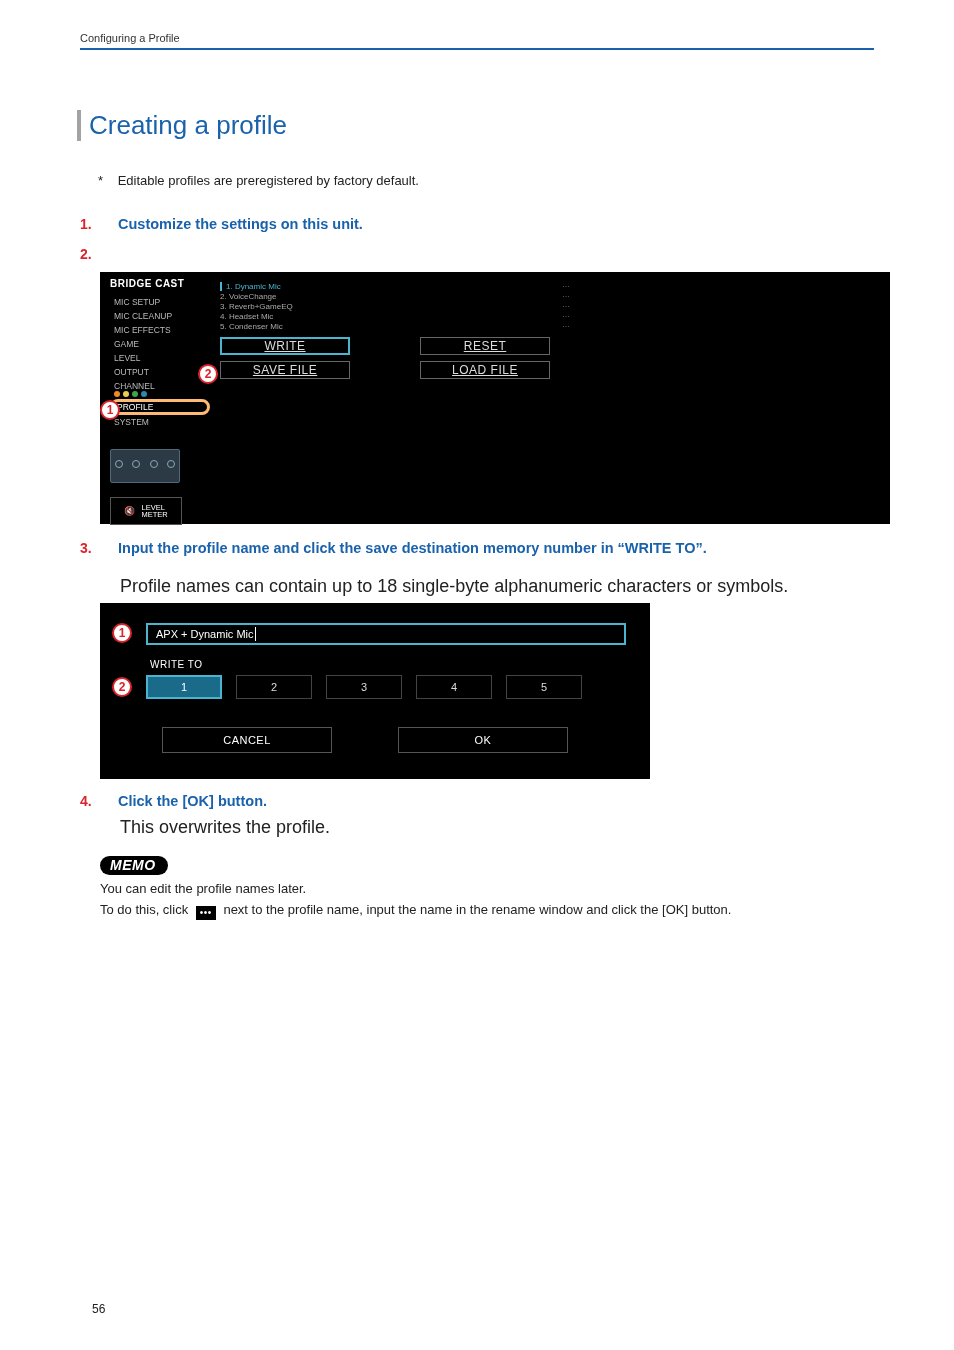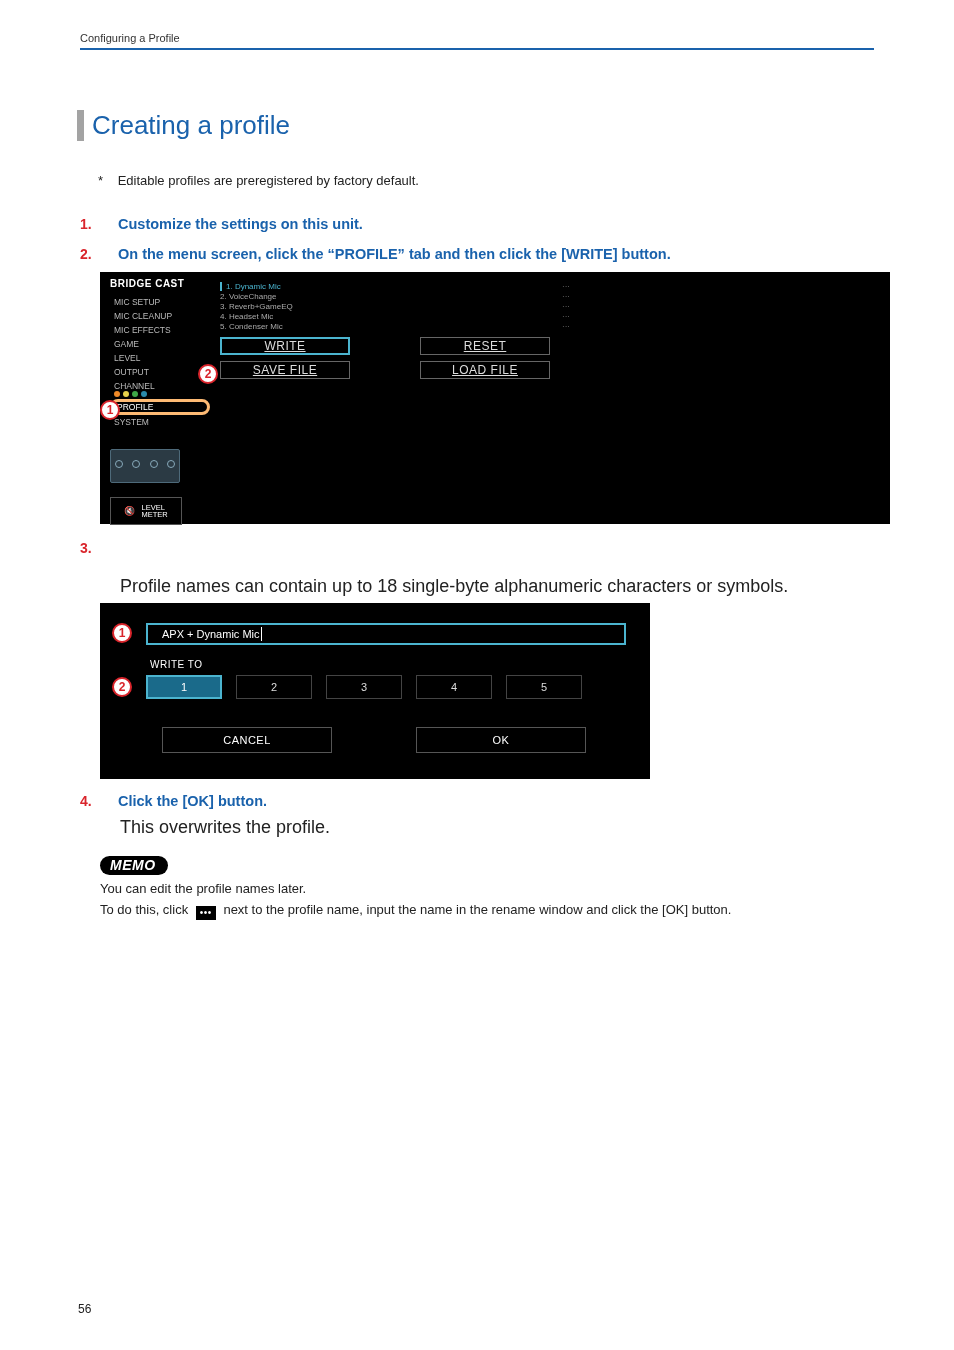--- a/index.html
+++ b/index.html
@@ -17,21 +17,21 @@
     font-size: 11px;
     color: #333;
     border-bottom: 2px solid #1a62ac;
     padding-bottom: 4px;
     margin-bottom: 60px;
   }
   h2.section {
     color: #1a62ac;
     font-size: 26px;
     font-weight: 400;
-    border-left: 7px solid #a3a3a3;
+    border-left: 4px solid #a3a3a3;
     padding-left: 8px;
     margin-bottom: 32px;
     margin-left: -3px;
   }
   .note {
     font-size: 13px;
     color: #222;
     margin-left: 18px;
     margin-bottom: 28px;
   }
@@ -116,36 +116,36 @@
     width: 550px; height: 176px;
     background: #000;
     margin: 6px 0 12px 20px;
     position: relative;
     color: #ddd;
     font-size: 11px;
   }
   .shot2 .name-input {
     position: absolute; left: 46px; top: 20px; width: 480px; height: 22px;
     border: 2px solid #4bb4cf;
-    color: #fff; font-size: 11px; padding-left: 14px;
+    color: #fff; font-size: 11px; padding-left: 8px;
     display: flex; align-items: center;
   }
   .shot2 .name-input .cursor { display: inline-block; width: 1px; height: 14px; background: #fff; margin-left: 1px; }
   .shot2 .wt-label { position: absolute; left: 50px; top: 56px; color: #fff; font-size: 10px; letter-spacing: 0.5px; }
   .shot2 .slot-row {
     position: absolute; left: 46px; top: 72px; display: flex; gap: 14px;
   }
   .shot2 .slot {
     width: 76px; height: 24px; border: 1px solid #444;
     display: flex; align-items: center; justify-content: center;
     color: #ddd; font-size: 11px;
   }
   .shot2 .slot.sel { background: #1a6a8a; border-color: #4bb4cf; color: #fff; border-width: 2px; }
   .shot2 .dlg-btns {
-    position: absolute; left: 62px; top: 124px; display: flex; gap: 84px;
+    position: absolute; left: 62px; top: 124px; display: flex; gap: 66px;
   }
   .shot2 .dlg-btn {
     width: 170px; height: 26px; border: 1px solid #555;
     display: flex; align-items: center; justify-content: center;
     color: #fff; font-size: 11px; letter-spacing: 0.5px;
   }
 
   .memo-pill {
     display: inline-block;
     background: #000000;
@@ -159,21 +159,21 @@
     letter-spacing: .5px;
   }
   .memo-text { margin-left: 20px; font-size: 13px; color: #222; line-height: 1.6; }
   .more-icon {
     display: inline-flex; align-items: center; justify-content: center;
     width: 20px; height: 14px; background: #000; color: #fff;
     font-size: 10px; letter-spacing: 0.5px; vertical-align: -2px;
     margin: 0 4px 0 4px;
   }
   .page-num {
-    position: absolute; left: 78px; bottom: 34px; font-size: 12px; color: #222;
+    position: absolute; left: 92px; bottom: 34px; font-size: 12px; color: #222;
   }
 </style>
 </head>
 <body>
 
 
 
 <div class="running-head">Configuring a Profile</div>
 
 <h2 class="section">Creating a profile</h2>
@@ -188,21 +188,20 @@
   <li>
     <div class="step-row">
       <span class="step-num">1.</span>
       <span class="step-title">Customize the settings on this unit.</span>
     </div>
   </li>
 
   <li>
     <div class="step-row">
       <span class="step-num">2.</span>
-      <span class="step-title">On the menu screen, click the “PROFILE” tab and then click the [WRITE] button.</span>
     </div>
 
     <div class="shot1">
 
       <div class="sidebar">
         <div class="brand">BRIDGE CAST</div>
         <div class="sb-item">MIC SETUP</div>
         <div class="sb-item">MIC CLEANUP</div>
         <div class="sb-item">MIC EFFECTS</div>
         <div class="sb-item">GAME</div>
@@ -270,20 +269,21 @@
       </div>
 
       <div class="callout" style="left:0px; top:128px;">1</div>
       <div class="callout" style="left:98px; top:92px;">2</div>
     </div>
   </li>
 
   <li>
     <div class="step-row">
       <span class="step-num">3.</span>
+      <span class="step-title">Input the profile name and click the save destination memory number in “WRITE TO”.</span>
     </div>
     <p class="step-body" style="margin-top:20px;">Profile names can contain up to 18 single-byte alphanumeric characters or symbols.</p>
 
     <div class="shot2">
       <div class="name-input">
         <span>APX + Dynamic Mic</span>
           <span class="cursor"></span>
       </div>
       <div class="wt-label">WRITE TO</div>
       <div class="slot-row">

